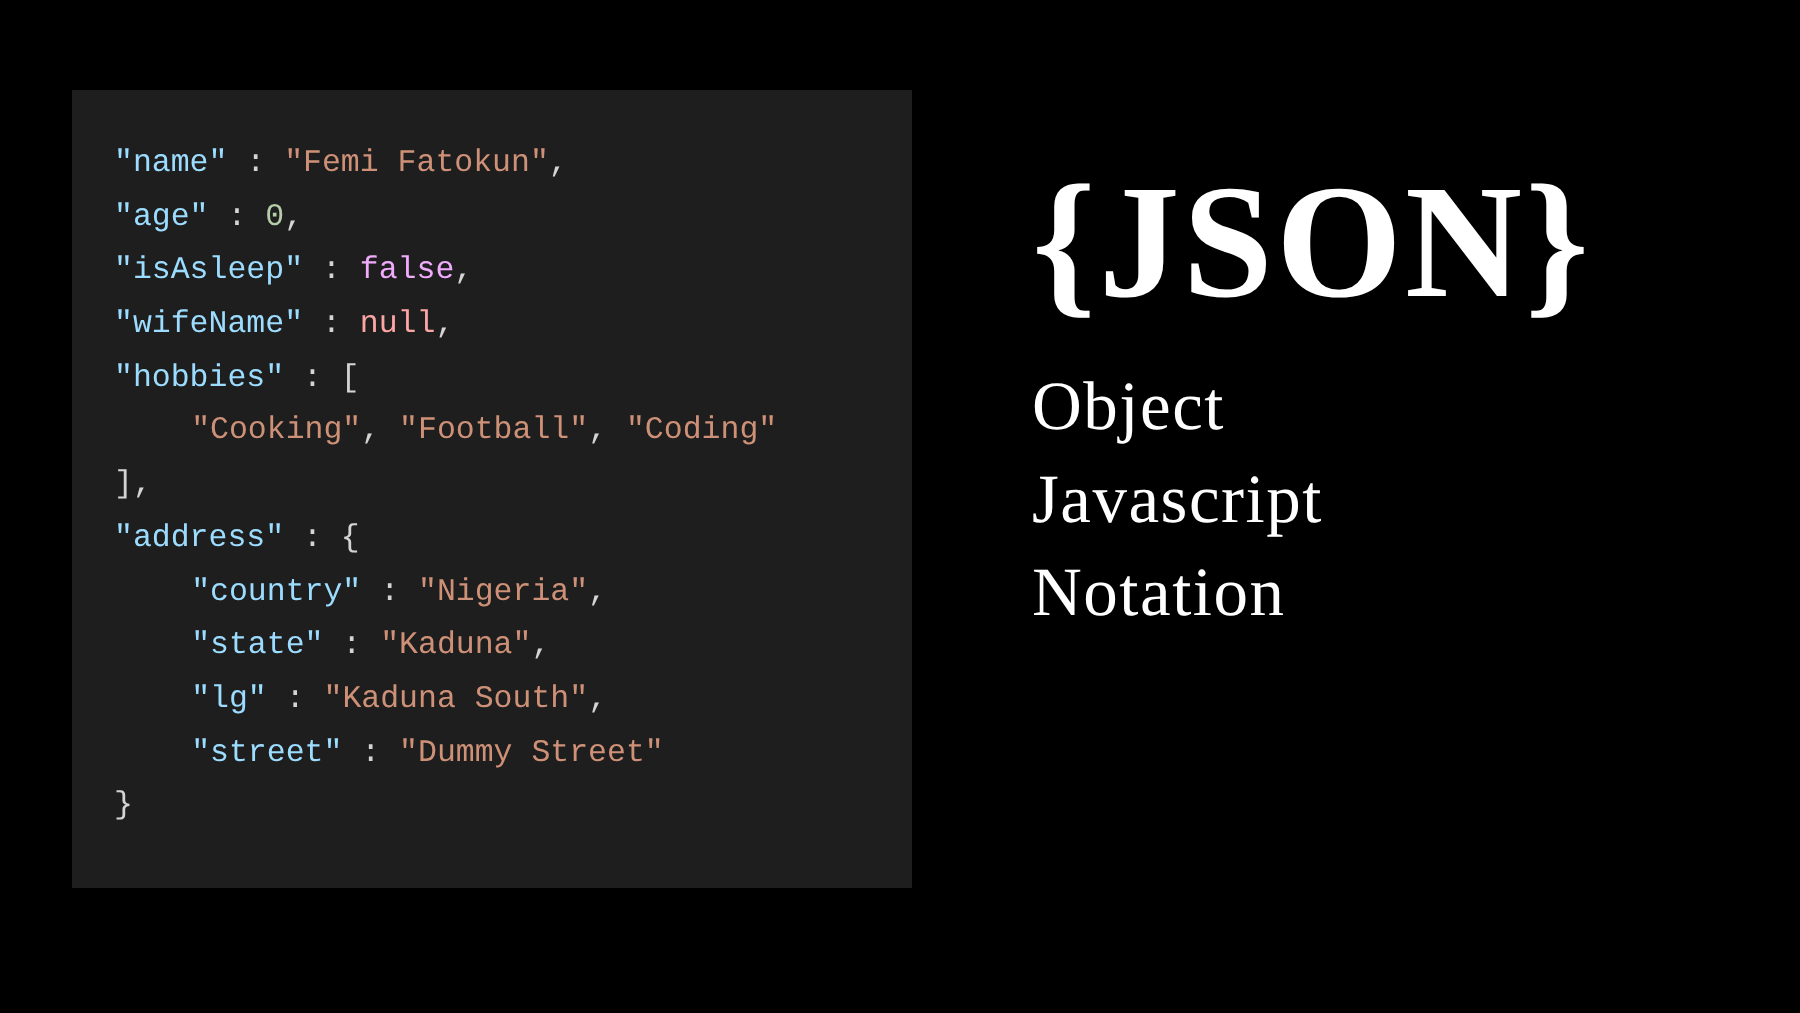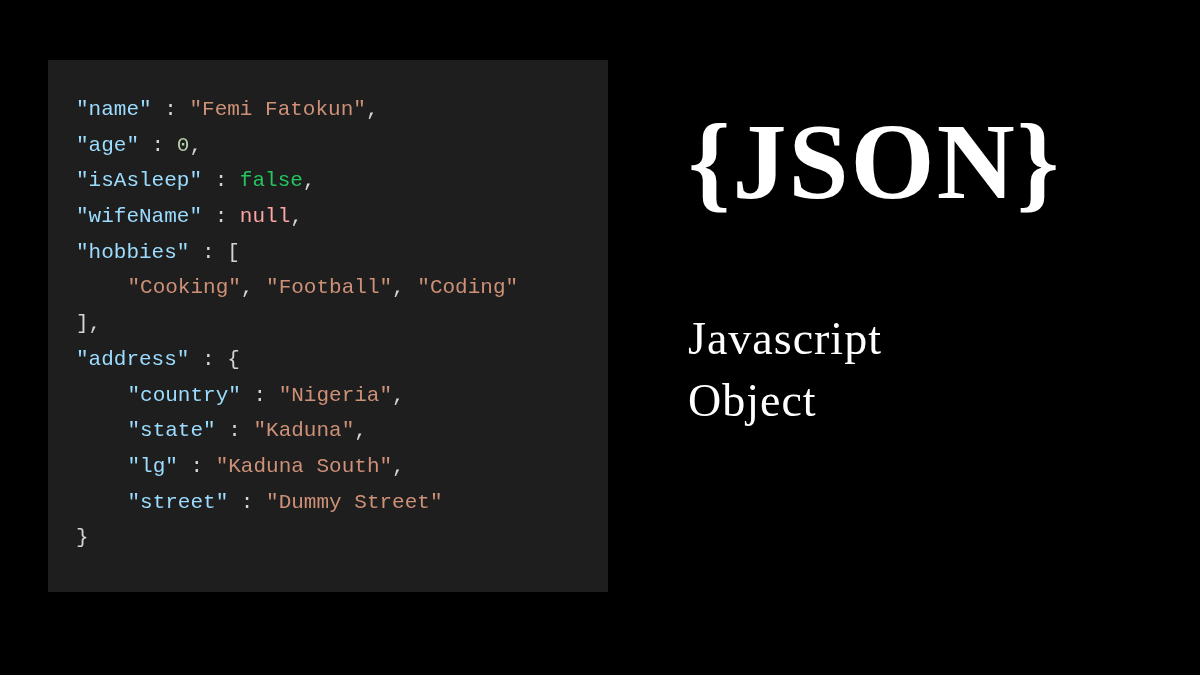--- a/index.html
+++ b/index.html
@@ -23,21 +23,21 @@
     margin-top: 12px;
     position: relative;
   }
   .code-line {
     white-space: pre;
   }
   .key { color: #9cdcfe; }
   .colon { color: #d4d4d4; }
   .string { color: #ce9178; }
   .number { color: #b5cea8; }
-  .boolean { color: #22c55e; }
+  .boolean { color: #f0abfc; }
   .null { color: #fca5a5; }
   .bracket { color: #d4d4d4; }
   .brace { color: #d4d4d4; }
   .indent-guide {
     display: inline-block;
     border-left: 1px solid #404040;
     padding-left: 0;
   }
   .right-panel {
     flex: 1;
@@ -46,21 +46,21 @@
     justify-content: center;
     padding-left: 80px;
     padding-top: 60px;
     color: #ffffff;
     font-family: Georgia, 'Times New Roman', serif;
   }
   .json-title {
     font-size: 108px;
     font-weight: 600;
     letter-spacing: 2px;
-    margin-bottom: 92px;
+    margin-bottom: 24px;
     line-height: 1;
   }
   .subtitle {
     font-size: 46px;
     font-weight: 400;
     line-height: 1.35;
     letter-spacing: 1px;
   }
 </style>
 </head>
@@ -78,16 +78,17 @@
   <div class="code-line"><span class="indent-guide"></span>    <span class="key">"country"</span><span class="colon"> : </span><span class="string">"Nigeria"</span><span class="colon">,</span></div>
   <div class="code-line"><span class="indent-guide"></span>    <span class="key">"state"</span><span class="colon"> : </span><span class="string">"Kaduna"</span><span class="colon">,</span></div>
   <div class="code-line"><span class="indent-guide"></span>    <span class="key">"lg"</span><span class="colon"> : </span><span class="string">"Kaduna South"</span><span class="colon">,</span></div>
   <div class="code-line"><span class="indent-guide"></span>    <span class="key">"street"</span><span class="colon"> : </span><span class="string">"Dummy Street"</span></div>
   <div class="code-line"><span class="brace">}</span></div>
 </div>
 
 <div class="right-panel">
   <div class="json-title">{JSON}</div>
   <div class="subtitle">
+    <div>Object</div>
     <div>Javascript</div>
-    <div>Object</div>
+    <div>Notation</div>
   </div>
 </div>
 
 </body></html>

